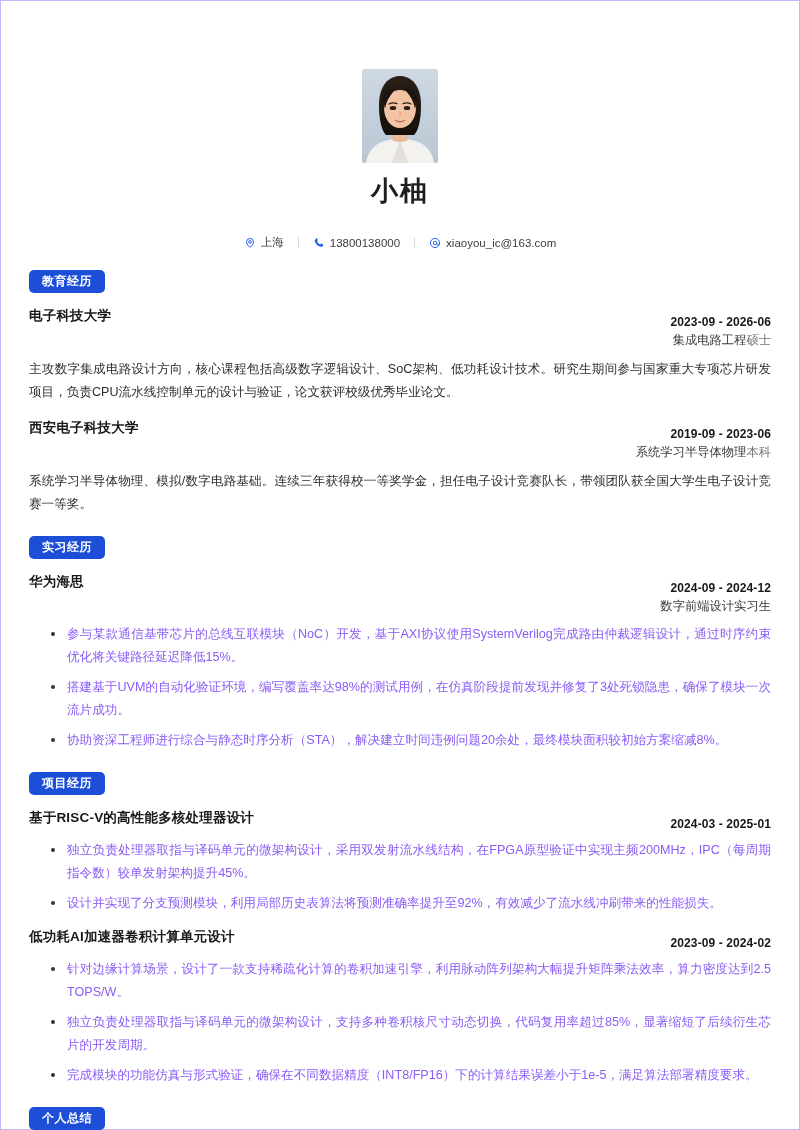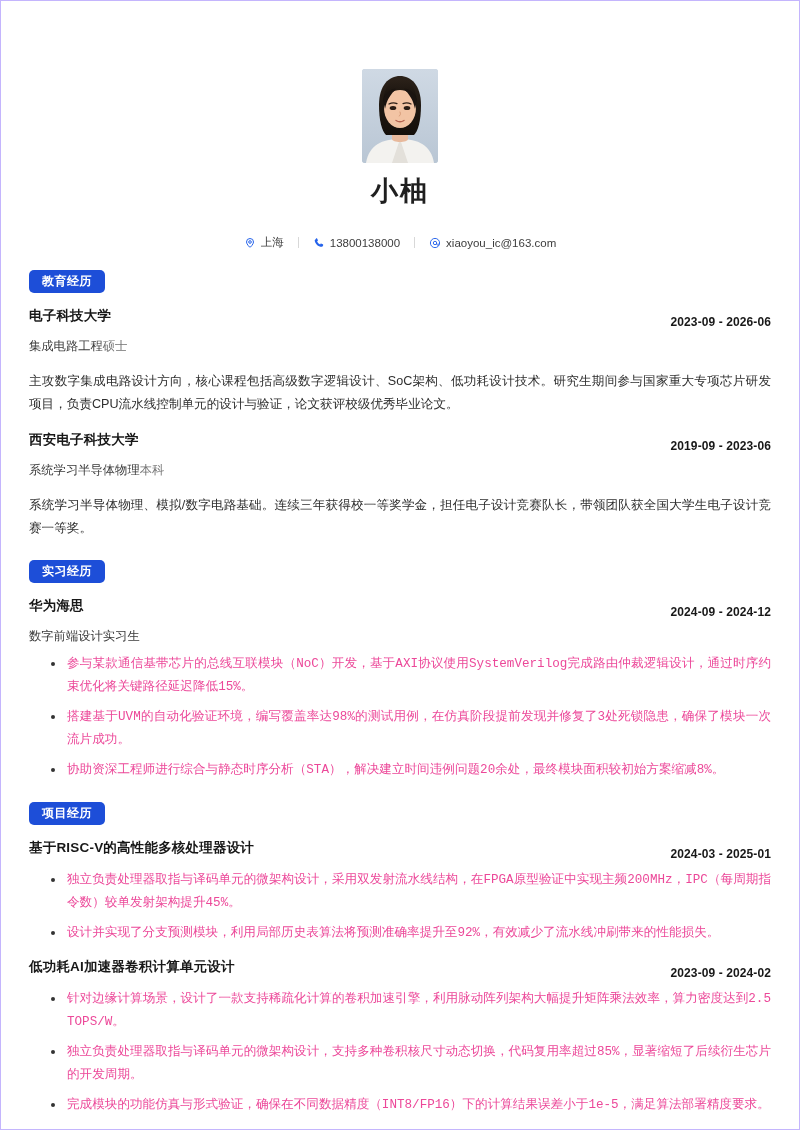--- a/index.html
+++ b/index.html
@@ -103,55 +103,54 @@
   .entry-date {
     font-size: 12px;
     font-weight: 700;
     color: #181818;
     white-space: nowrap;
     letter-spacing: 0.1px;
     margin-top: 8px;
   }
   .entry-sub {
     display: flex;
-    justify-content: flex-start;
+    justify-content: flex-end;
     align-items: baseline;
-    margin-top: 9px;
+    margin-top: 3px;
   }
   .entry-subtitle {
     font-size: 12.3px;
     color: #3a3a3a;
   }
   .entry-degree {
     font-size: 12.3px;
     color: #737373;
     white-space: nowrap;
   }
   .entry-desc {
-    margin-top: 15px;
+    margin-top: 9px;
     font-size: 12.6px;
     line-height: 1.85;
     color: #2e2e2e;
     text-align: justify;
   }
 
   ul.bullets {
     margin: 8px 0 0 0;
     padding: 0 0 0 22px;
     list-style: none;
   }
   ul.bullets li {
     position: relative;
     font-size: 12.6px;
     line-height: 1.82;
-    color: #ec4899;
+    color: #8b5cf6;
     margin-bottom: 7px;
     padding-left: 16px;
     text-align: justify;
-    font-family: Liberation Mono, monospace;
   }
   ul.bullets li:last-child { margin-bottom: 0; }
   ul.bullets li::before {
     content: "";
     position: absolute;
     left: 0;
     top: 9px;
     width: 4px;
     height: 4px;
     border-radius: 50%;

